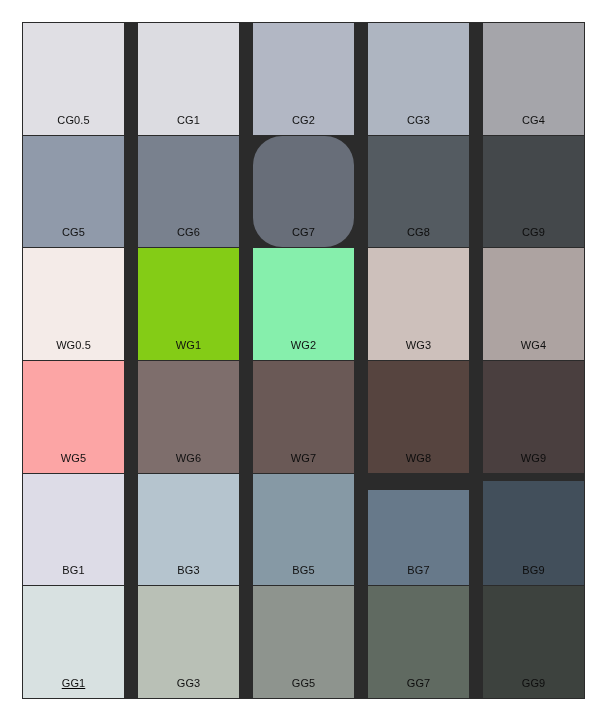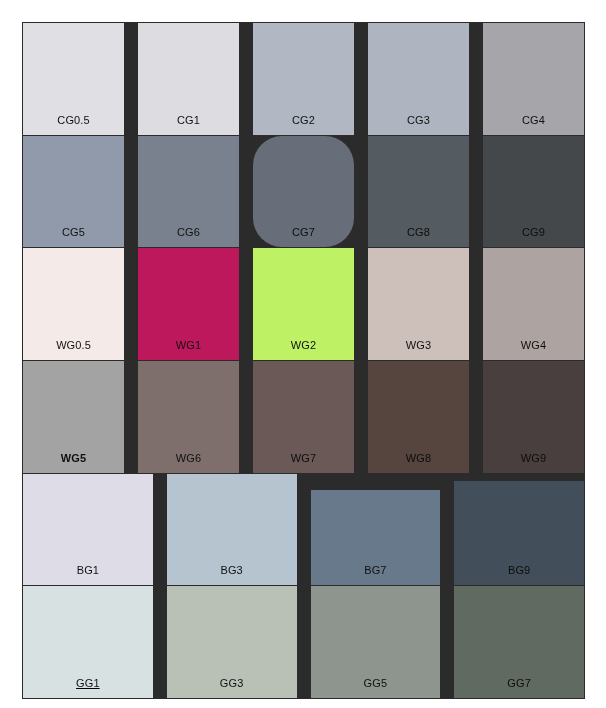--- a/index.html
+++ b/index.html
@@ -101,35 +101,35 @@
         <span class="swatch-label">CG8</span>
       </div>
       <div class="swatch dark" style="background: rgb(68, 72, 75);">
         <span class="swatch-label">CG9</span>
       </div>
     </div>
     <div class="swatch-row">
       <div class="swatch" style="background: rgb(244, 235, 232);">
         <span class="swatch-label">WG0.5</span>
       </div>
-      <div class="swatch" style="background: #be185d;">
+      <div class="swatch" style="background: #84cc16;">
         <span class="swatch-label">WG1</span>
       </div>
-      <div class="swatch" style="background: #bef264;">
+      <div class="swatch" style="background: #86efac;">
         <span class="swatch-label">WG2</span>
       </div>
       <div class="swatch" style="background: rgb(205, 192, 187);">
         <span class="swatch-label">WG3</span>
       </div>
       <div class="swatch" style="background: rgb(173, 163, 161);">
         <span class="swatch-label">WG4</span>
       </div>
     </div>
     <div class="swatch-row">
-      <div class="swatch" style="background: #a3a3a3; font-weight: bold;">
+      <div class="swatch" style="background: #fca5a5;">
         <span class="swatch-label">WG5</span>
       </div>
       <div class="swatch" style="background: rgb(126, 110, 108);">
         <span class="swatch-label">WG6</span>
       </div>
       <div class="swatch dark" style="background: rgb(106, 89, 86);">
         <span class="swatch-label">WG7</span>
       </div>
       <div class="swatch dark" style="background: rgb(86, 68, 63);">
         <span class="swatch-label">WG8</span>
@@ -138,34 +138,40 @@
         <span class="swatch-label">WG9</span>
       </div>
     </div>
     <div class="swatch-row">
       <div class="swatch" style="background: rgb(221, 220, 231);">
         <span class="swatch-label">BG1</span>
       </div>
       <div class="swatch" style="background: rgb(181, 196, 206);">
         <span class="swatch-label">BG3</span>
       </div>
+      <div class="swatch" style="background: rgb(134, 153, 165);">
+        <span class="swatch-label">BG5</span>
+      </div>
       <div class="swatch" style="background: rgb(103, 121, 138); margin-top: 16px;">
         <span class="swatch-label">BG7</span>
       </div>
       <div class="swatch dark" style="background: rgb(66, 79, 91); margin-top: 7px;">
         <span class="swatch-label">BG9</span>
       </div>
     </div>
     <div class="swatch-row">
       <div class="swatch" style="background: rgb(216, 225, 225); text-decoration: underline;">
         <span class="swatch-label">GG1</span>
       </div>
       <div class="swatch" style="background: rgb(185, 192, 182);">
         <span class="swatch-label">GG3</span>
       </div>
       <div class="swatch" style="background: rgb(142, 148, 142);">
         <span class="swatch-label">GG5</span>
       </div>
       <div class="swatch dark" style="background: rgb(96, 106, 97);">
         <span class="swatch-label">GG7</span>
       </div>
+      <div class="swatch dark" style="background: rgb(61, 66, 62);">
+        <span class="swatch-label">GG9</span>
+      </div>
     </div>
   </div>
 
 </body></html>

